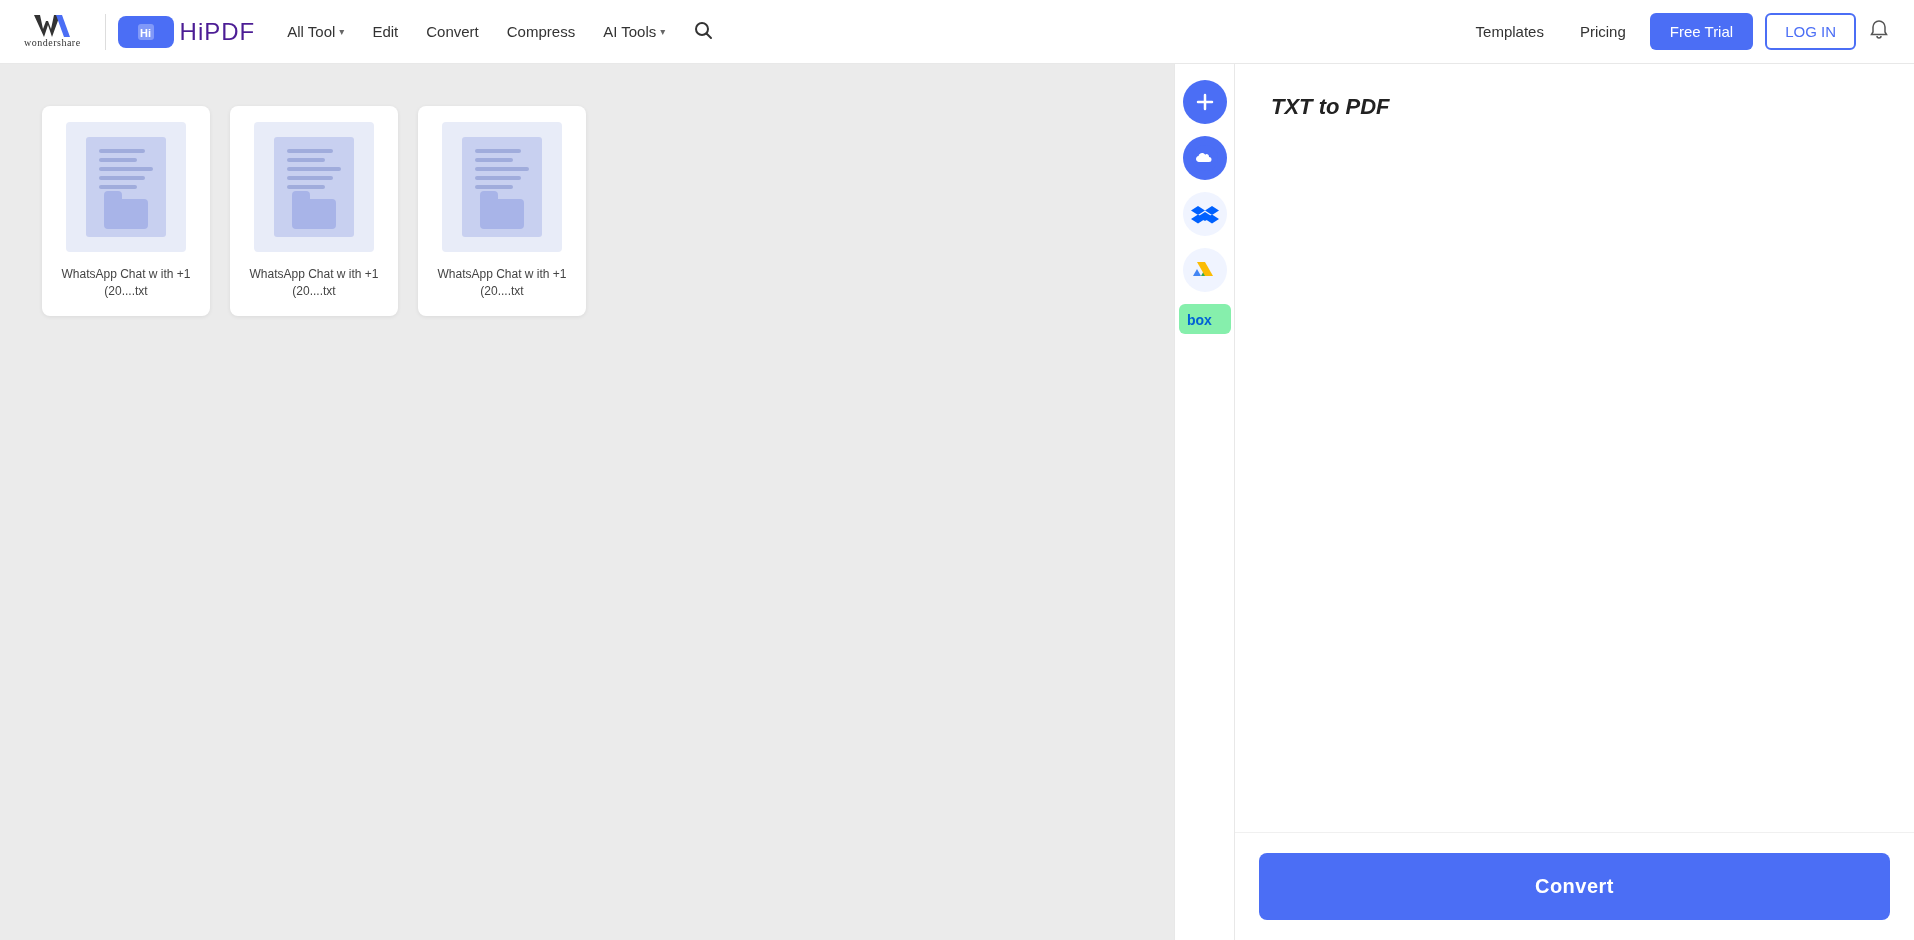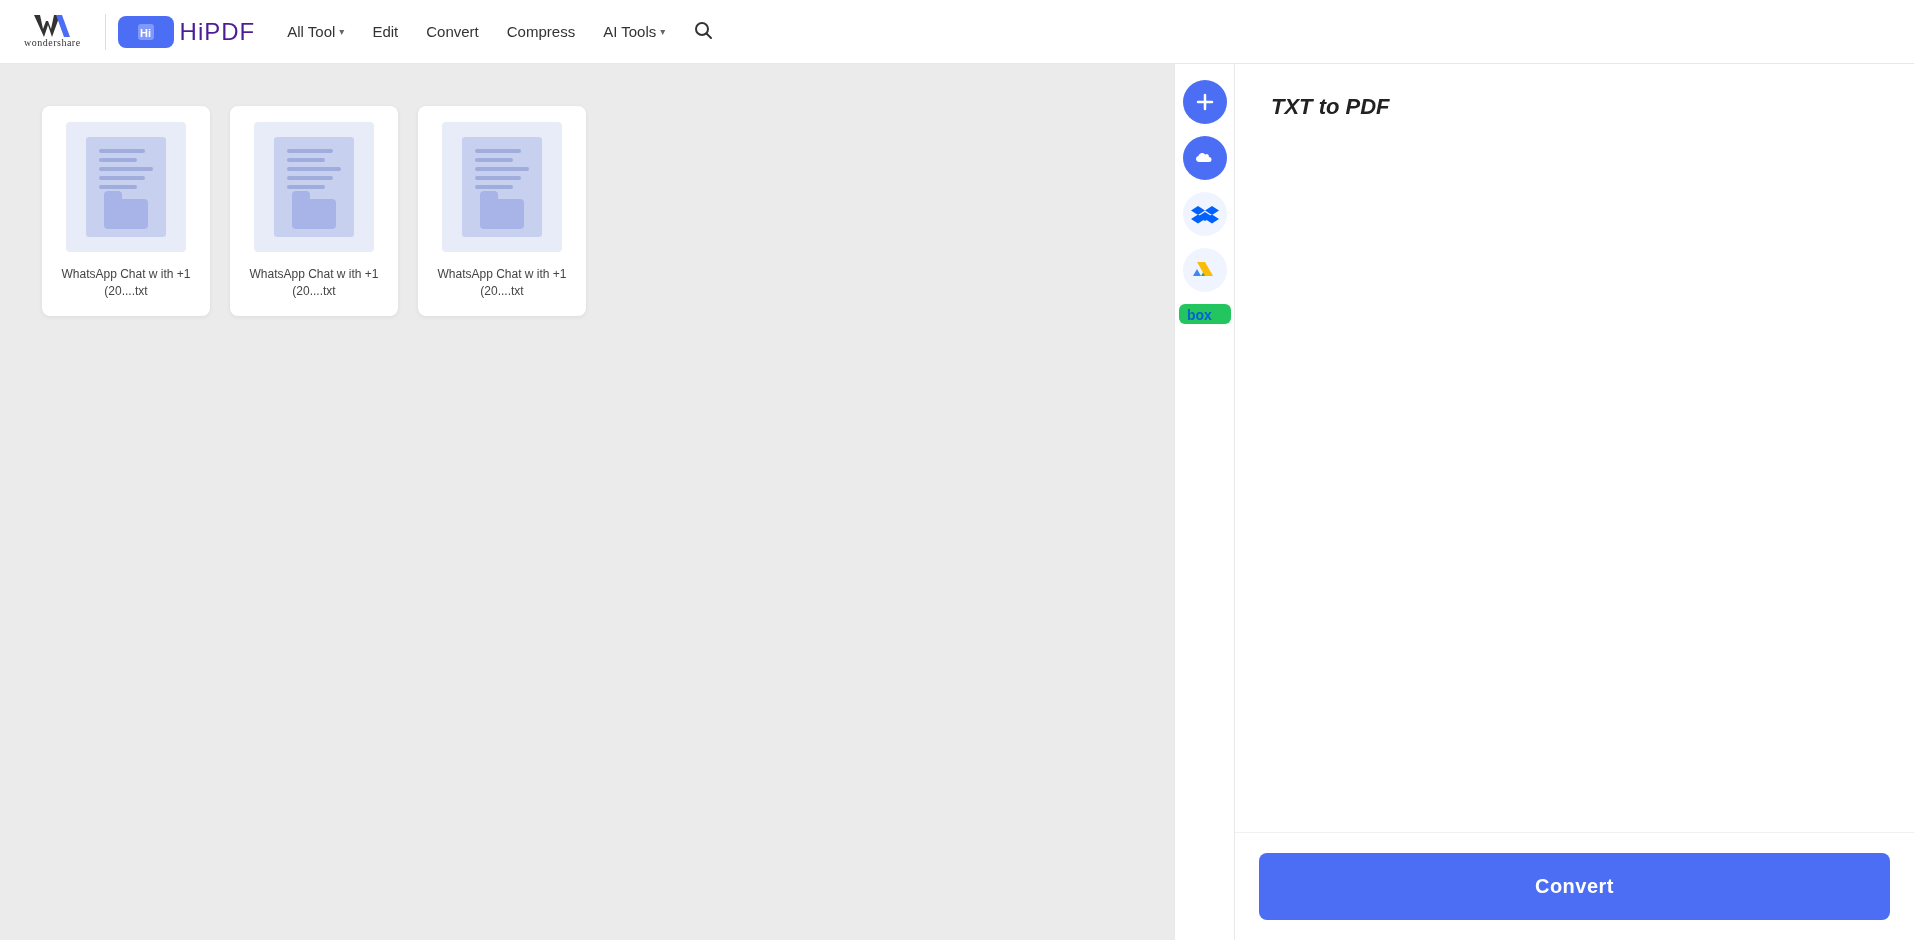--- a/index.html
+++ b/index.html
@@ -368,20 +368,32 @@
       <span class="chevron">▾</span>
     </div>
     <div class="search-icon-btn">
       <svg width="20" height="20" viewBox="0 0 20 20" fill="none">
         <circle cx="9" cy="9" r="6" stroke="#333" stroke-width="2"></circle>
         <line x1="13.5" y1="13.5" x2="18" y2="18" stroke="#333" stroke-width="2" stroke-linecap="round"></line>
       </svg>
     </div>
   </nav>
 
+  <div class="header-right">
+    <span class="templates-link">Templates</span>
+    <span class="pricing-link">Pricing</span>
+    <button class="btn-free-trial">Free Trial</button>
+    <button class="btn-login">LOG IN</button>
+    <span class="bell-icon">
+      <svg width="22" height="22" viewBox="0 0 22 22" fill="none">
+        <path d="M11 3C7.686 3 5 5.686 5 9v5l-1.5 2.5h15L17 14V9c0-3.314-2.686-6-6-6z" stroke="#555" stroke-width="1.5" fill="none"></path>
+        <path d="M9 18c0 1.105.895 2 2 2s2-.895 2-2" stroke="#555" stroke-width="1.5" fill="none"></path>
+      </svg>
+    </span>
+  </div>
 </header>
 
 <div class="main-layout">
 
   <div class="content-area">
     <div class="files-grid">
 
     <div class="file-card">
       <div class="file-thumbnail">
         <div class="file-thumbnail-inner">
@@ -460,21 +472,21 @@
     <div class="tool-btn" style="background: #f0f4ff;">
       <svg width="28" height="28" viewBox="0 0 28 28" fill="none">
         <path d="M10 20H2l4-7 4 7z" fill="#4285F4"></path>
         <path d="M18 20h-8l4-7 4 7z" fill="#34A853"></path>
         <path d="M14 6l8 14h-8L6 6h8z" fill="#FBBC05"></path>
         <path d="M6 6l8 14" stroke="#EA4335" stroke-width="0"></path>
         <path d="M2 20l4-7L10 6" fill="#EA4335"></path>
       </svg>
     </div>
 
-    <div class="tool-btn" style="background: #22c55e; width:52px; height:20px; border-radius:6px;">
+    <div class="tool-btn" style="background: #86efac; width:52px; height:30px; border-radius:6px;">
       <svg width="40" height="22" viewBox="0 0 40 22" fill="none">
         <text x="2" y="17" font-size="14" font-weight="700" fill="#0061D5" font-family="Arial">box</text>
       </svg>
     </div>
   </div>
 
   <div class="right-panel">
     <div class="right-panel-content">
       <h2 class="panel-title">TXT to PDF</h2>
     </div>

